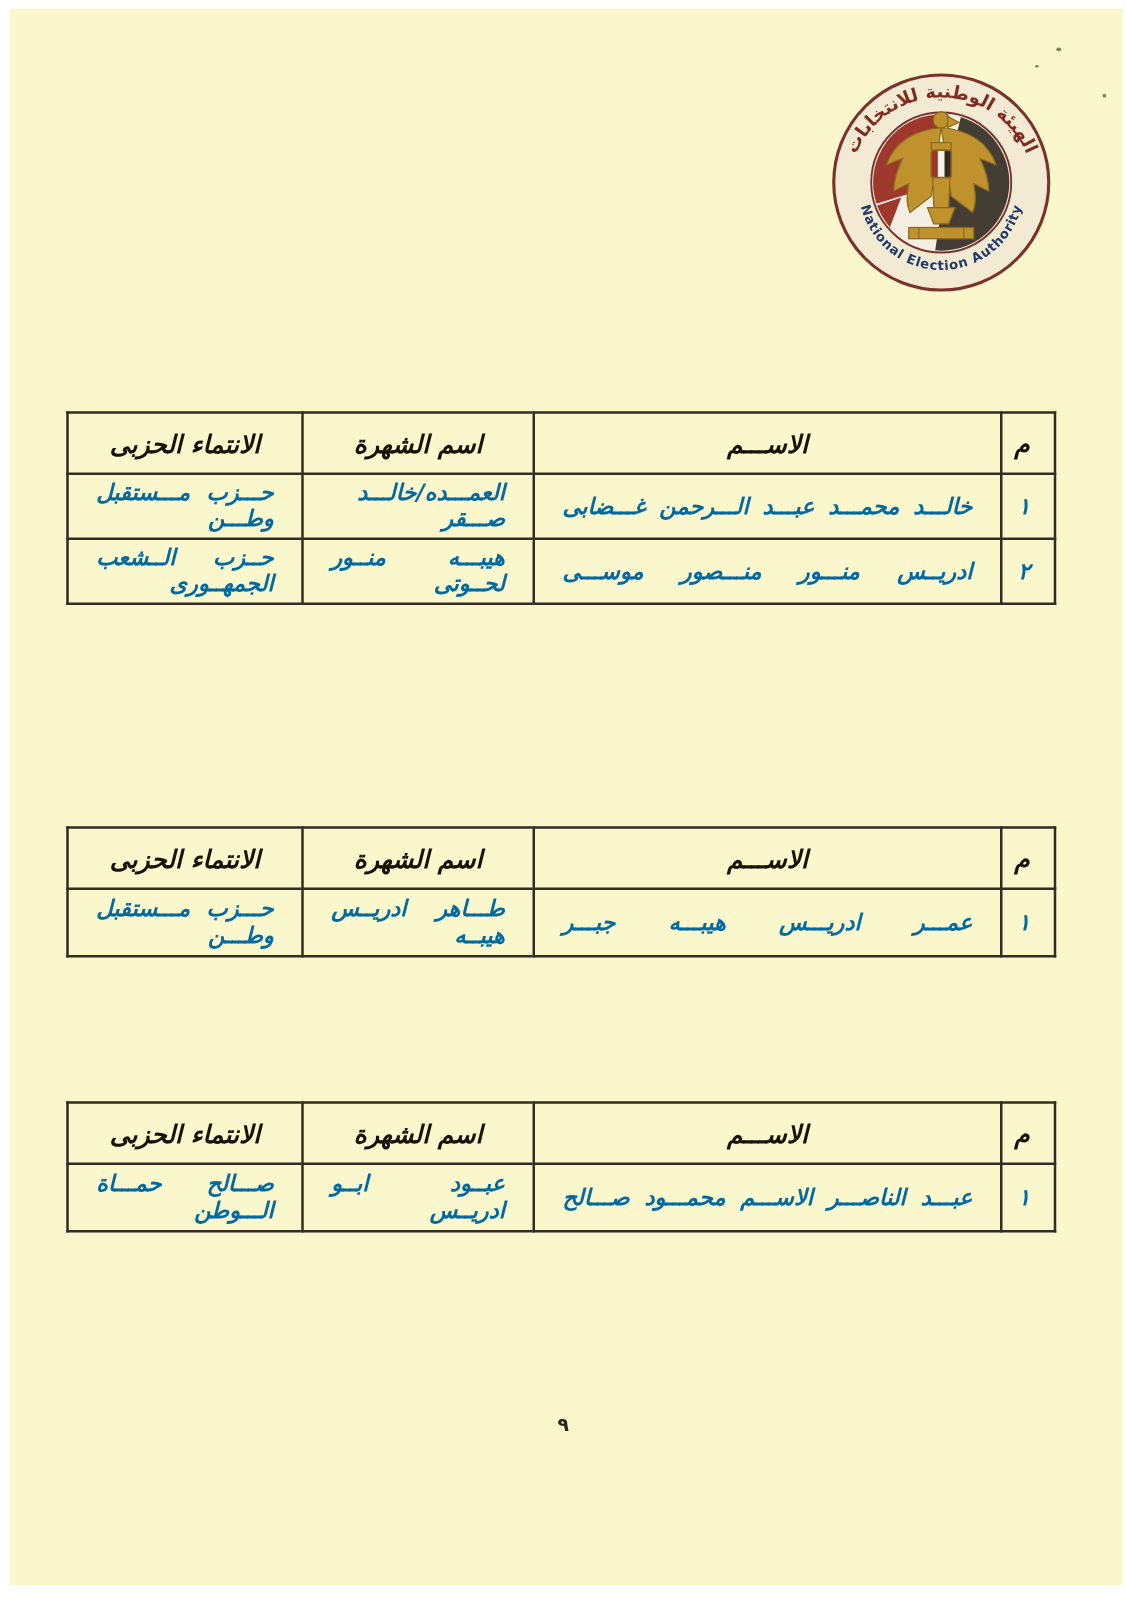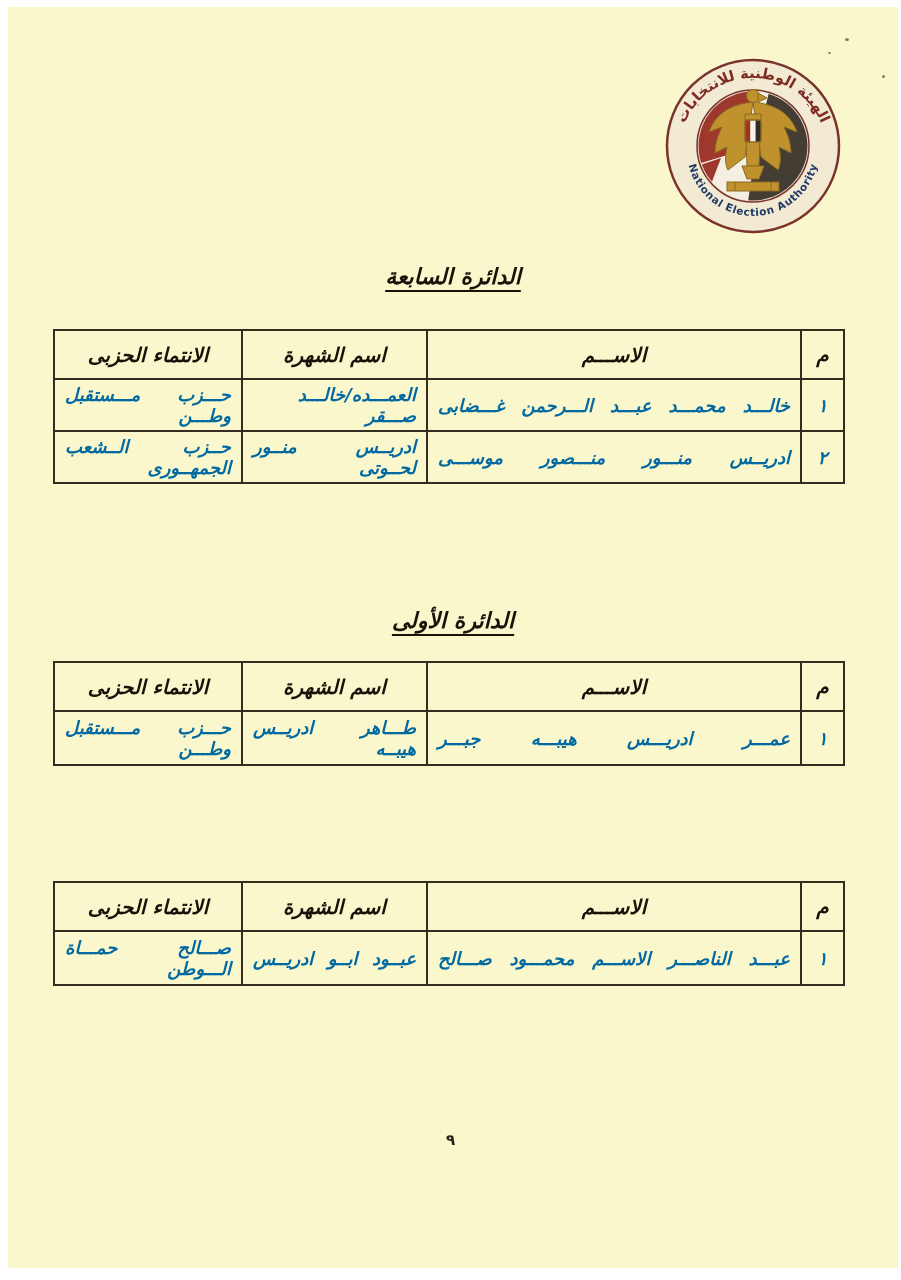--- a/index.html
+++ b/index.html
@@ -10,21 +10,21 @@
 
   .seal{position:absolute;left:663px;top:56px;width:180px;height:180px;}
 
   .doc-title{position:absolute;width:300px;text-align:center;font-weight:bold;font-style:italic;
              font-size:22px;color:#181208;}
   .doc-title span{text-decoration:underline;text-underline-offset:6px;text-decoration-thickness:2px;}
 
   table.cand{position:absolute;right:56px;width:790px;border-collapse:collapse;table-layout:fixed;
              background:#faf7cd;}
   table.cand, table.cand td, table.cand th{border:2px solid #352c20;}
-  table.cand td, table.cand th{padding:0 10px;overflow:hidden;margin-left:28px;}
+  table.cand td, table.cand th{padding:0 22px;overflow:hidden;margin-left:28px;}
   table.cand th{font-weight:bold;font-style:italic;font-size:20px;text-align:center;color:#181208;}
   table.cand td{font-weight:bold;font-style:italic;font-size:18px;color:#0369a1;}
   td.c-rank{text-align:center;font-style:normal;font-size:17px;}
   td.just{text-align:justify;text-align-last:justify;}
   tr.hdr{height:49px;}
   tr.row{height:52px;}
   .pageno{position:absolute;left:0;top:1131px;width:901px;text-align:center;
           font-size:15px;font-weight:bold;color:#2a241a;}
 </style>
 </head>
@@ -69,23 +69,20 @@
     <path id="arcTop" d="M 16,96 A 74,74 0 0 1 164,96" fill="none"></path>
     <path id="arcBot" d="M 24,94 A 66,66 0 0 0 156,94" fill="none"></path>
     <text font-size="14.5" font-weight="bold" fill="#7e2b22" font-family="DejaVu Sans, sans-serif">
       <textPath href="#arcTop" startOffset="50%" text-anchor="middle">الهيئة الوطنية للانتخابات</textPath>
     </text>
     <text font-size="10.5" font-weight="bold" fill="#223a6b" letter-spacing="0.6" font-family="DejaVu Sans, sans-serif">
       <textPath href="#arcBot" startOffset="50%" text-anchor="middle">National Election Authority</textPath>
     </text>
   </svg>
 
-  <div class="doc-title" style="left:303px;top:264px;">
-    <span>الدائرة السابعة</span>
-  </div>
 
   <table class="cand" style="top:329px;">
     <colgroup>
         <col style="width:43px">
         <col style="width:374px">
         <col style="width:185px">
         <col style="width:188px">
       </colgroup>
     <thead>
       <tr class="hdr">
@@ -98,30 +95,27 @@
     <tbody>
       <tr class="row">
         <td class="c-rank">١</td>
         <td class="just">خالـــد محمـــد عبـــد الـــرحمن غـــضابى</td>
         <td class="just">العمـــده/خالـــد صـــقر</td>
         <td class="just">حـــزب مـــستقبل وطـــن</td>
       </tr>
       <tr class="row">
         <td class="c-rank">٢</td>
         <td class="just">ادريــس منـــور منـــصور موســـى</td>
-        <td class="just">ادريــس منــور لحــوتى</td>
+        <td class="just">هيبـــه منــور لحــوتى</td>
         <td class="just">حــزب الــشعب الجمهــورى</td>
       </tr>
     </tbody>
   </table>
 
 
-  <div class="doc-title" style="left:303px;top:608px;">
-    <span>الدائرة الأولى</span>
-  </div>
 
   <table class="cand" style="top:661px;">
     <colgroup>
         <col style="width:43px">
         <col style="width:374px">
         <col style="width:185px">
         <col style="width:188px">
       </colgroup>
     <thead>
       <tr class="hdr">

